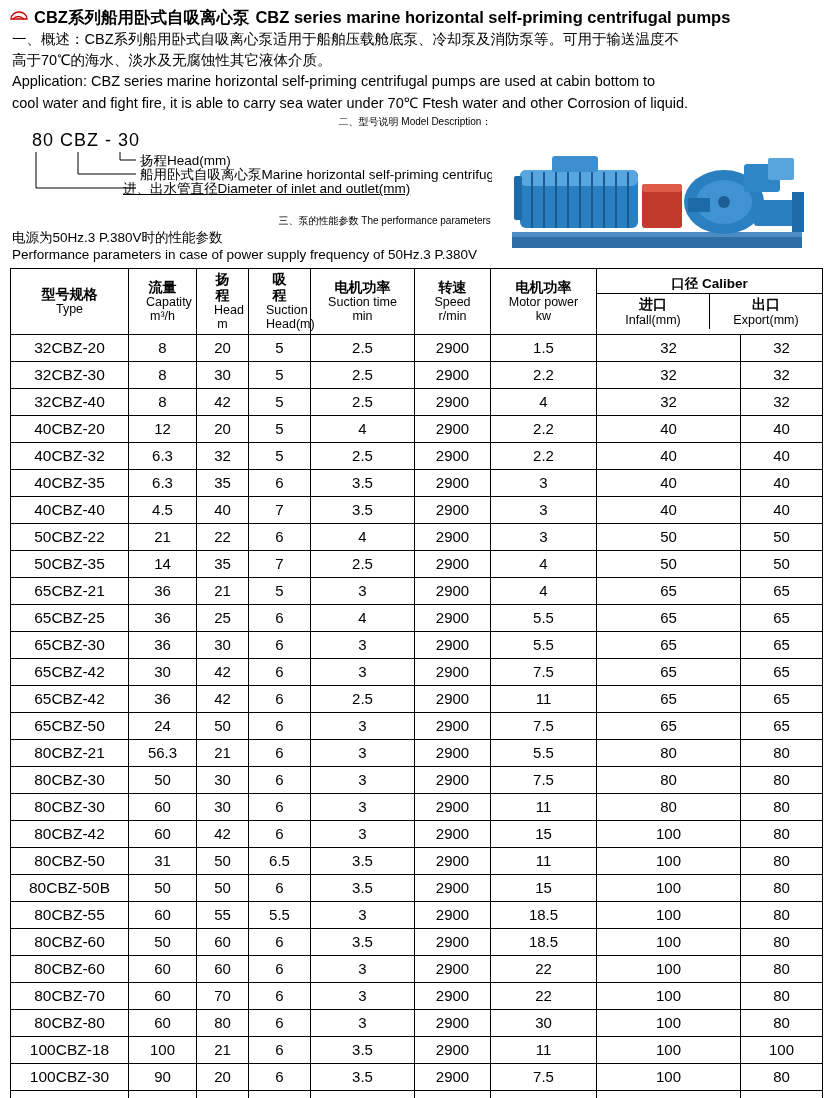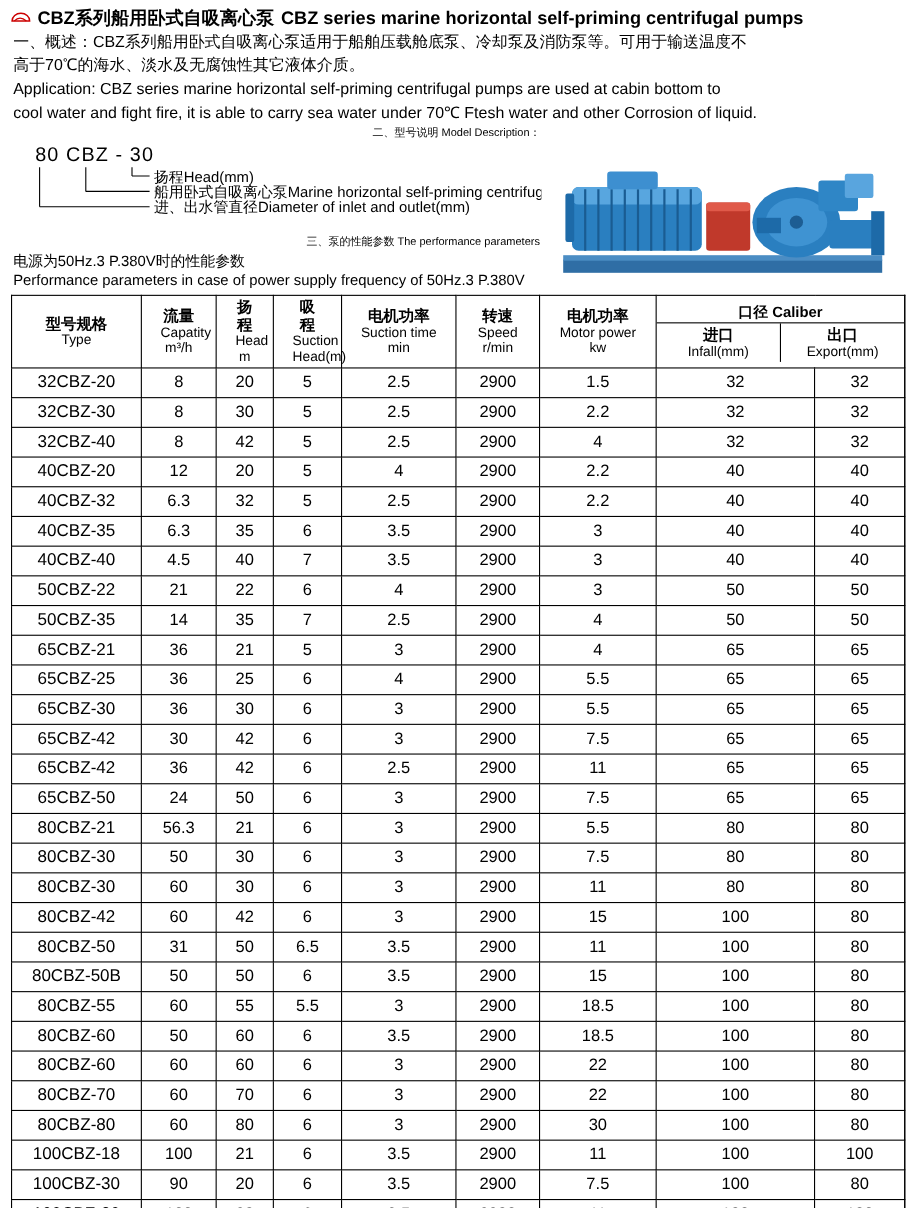--- a/index.html
+++ b/index.html
@@ -74,21 +74,21 @@
       <line x1="54" y1="24" x2="112" y2="24" stroke="#000" stroke-width="1"></line>
       <line x1="12" y1="2" x2="12" y2="38" stroke="#000" stroke-width="1"></line>
       <line x1="12" y1="38" x2="112" y2="38" stroke="#000" stroke-width="1"></line>
     </svg>
     <div class="legend" style="position:absolute;left:140px;top:23px;">
       <div>扬程Head(mm)</div>
     </div>
     <div class="legend" style="position:absolute;left:140px;top:37px;">
       <div>船用卧式自吸离心泵Marine horizontal self-priming centrifugal pumps</div>
     </div>
-    <div class="legend" style="position:absolute;left:140px;top:51px;">
+    <div class="legend" style="position:absolute;left:123px;top:51px;text-decoration:underline;">
       <div>进、出水管直径Diameter of inlet and outlet(mm)</div>
     </div>
   </div>
 
   <div class="photo">
     <svg width="330" height="118" viewBox="0 0 330 118">
       <rect x="0" y="0" width="330" height="118" fill="#ffffff"></rect>
 
       <rect x="20" y="96" width="290" height="12" fill="#2f6ea5"></rect>
       <rect x="20" y="92" width="290" height="5" fill="#4b8dc4"></rect>

